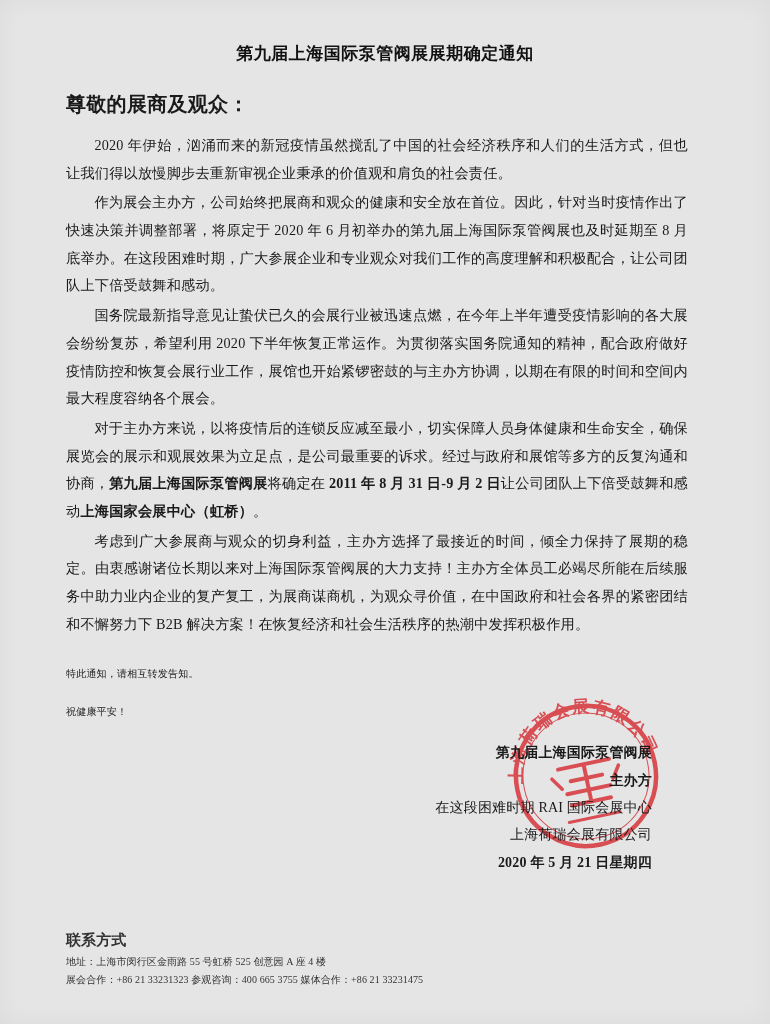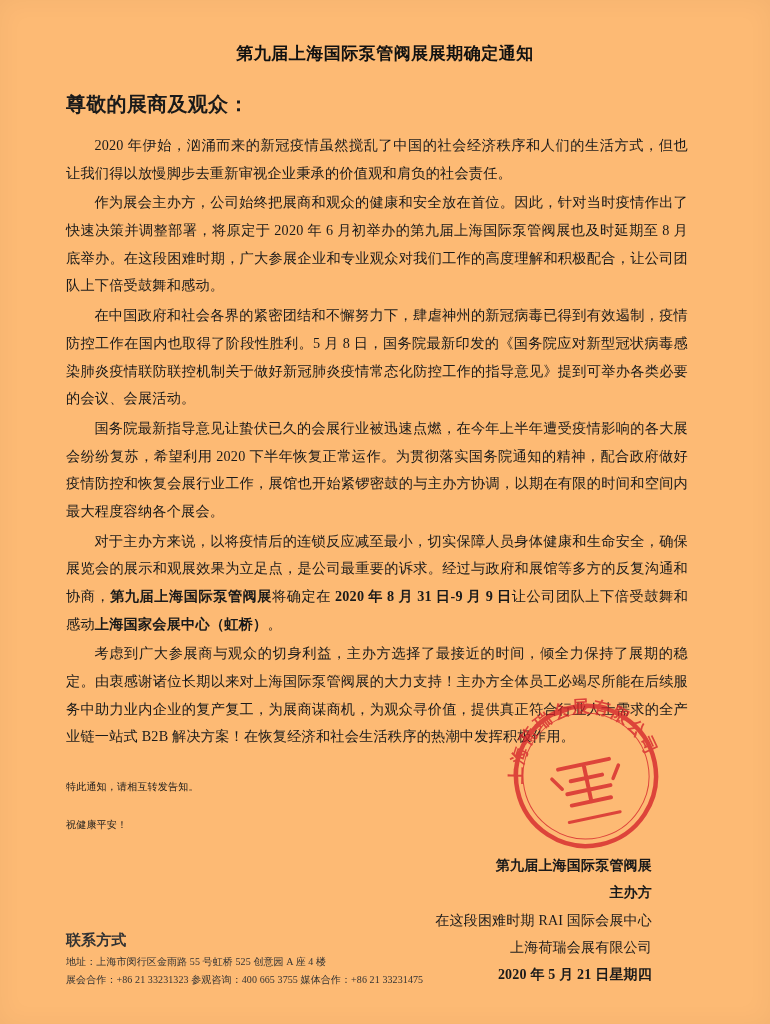--- a/index.html
+++ b/index.html
@@ -14,21 +14,21 @@
     color: #1a1a1a;
     position: relative;
     overflow: hidden;
   }
   .page {
     position: relative;
     width: 770px;
     height: 1024px;
     box-sizing: border-box;
     padding: 30px 66px 0 66px;
-    background: #fdba74;
+    background: #e5e5e5;
   }
   .doc-title {
     text-align: center;
     font-size: 17px;
     font-weight: bold;
     letter-spacing: 0.5px;
     margin: 12px 0 26px 0;
     color: #111;
   }
   .salutation {
@@ -112,26 +112,25 @@
 <body>
 
 <div class="page">
 
   <h1 class="doc-title">第九届上海国际泵管阀展展期确定通知</h1>
 
   <div class="salutation">尊敬的展商及观众：</div>
 
   <p class="para">2020 年伊始，汹涌而来的新冠疫情虽然搅乱了中国的社会经济秩序和人们的生活方式，但也让我们得以放慢脚步去重新审视企业秉承的价值观和肩负的社会责任。</p>
   <p class="para">作为展会主办方，公司始终把展商和观众的健康和安全放在首位。因此，针对当时疫情作出了快速决策并调整部署，将原定于 2020 年 6 月初举办的第九届上海国际泵管阀展也及时延期至 8 月底举办。在这段困难时期，广大参展企业和专业观众对我们工作的高度理解和积极配合，让公司团队上下倍受鼓舞和感动。</p>
-  <p class="para">在中国政府和社会各界的紧密团结和不懈努力下，肆虐神州的新冠病毒已得到有效遏制，疫情防控工作在国内也取得了阶段性胜利。5 月 8 日，国务院最新印发的《国务院应对新型冠状病毒感染肺炎疫情联防联控机制关于做好新冠肺炎疫情常态化防控工作的指导意见》提到可举办各类必要的会议、会展活动。</p>
   <p class="para">国务院最新指导意见让蛰伏已久的会展行业被迅速点燃，在今年上半年遭受疫情影响的各大展会纷纷复苏，希望利用 2020 下半年恢复正常运作。为贯彻落实国务院通知的精神，配合政府做好疫情防控和恢复会展行业工作，展馆也开始紧锣密鼓的与主办方协调，以期在有限的时间和空间内最大程度容纳各个展会。</p>
 
-  <p class="para"><span>对于主办方来说，以将疫情后的连锁反应减至最小，切实保障人员身体健康和生命安全，确保展览会的展示和观展效果为立足点，是公司最重要的诉求。经过与政府和展馆等多方的反复沟通和协商，</span><b>第九届上海国际泵管阀展</b><span>将确定在 </span><b>2020 年 8 月 31 日-9 月 9 日</b><span>让公司团队上下倍受鼓舞和感动</span><b>上海国家会展中心（虹桥）</b><span>。</span></p>
+  <p class="para"><span>对于主办方来说，以将疫情后的连锁反应减至最小，切实保障人员身体健康和生命安全，确保展览会的展示和观展效果为立足点，是公司最重要的诉求。经过与政府和展馆等多方的反复沟通和协商，</span><b>第九届上海国际泵管阀展</b><span>将确定在 </span><b>2011 年 8 月 31 日-9 月 2 日</b><span>让公司团队上下倍受鼓舞和感动</span><b>上海国家会展中心（虹桥）</b><span>。</span></p>
 
-  <p class="para">考虑到广大参展商与观众的切身利益，主办方选择了最接近的时间，倾全力保持了展期的稳定。由衷感谢诸位长期以来对上海国际泵管阀展的大力支持！主办方全体员工必竭尽所能在后续服务中助力业内企业的复产复工，为展商谋商机，为观众寻价值，提供真正符合行业人士需求的全产业链一站式 B2B 解决方案！在恢复经济和社会生活秩序的热潮中发挥积极作用。</p>
+  <p class="para">考虑到广大参展商与观众的切身利益，主办方选择了最接近的时间，倾全力保持了展期的稳定。由衷感谢诸位长期以来对上海国际泵管阀展的大力支持！主办方全体员工必竭尽所能在后续服务中助力业内企业的复产复工，为展商谋商机，为观众寻价值，在中国政府和社会各界的紧密团结和不懈努力下 B2B 解决方案！在恢复经济和社会生活秩序的热潮中发挥积极作用。</p>
 
   <div class="closing">特此通知，请相互转发告知。</div>
   <div class="closing" style="margin-top:18px;">祝健康平安！</div>
 
   <div class="stamp">
     <svg width="172" height="172" viewBox="0 0 172 172" xmlns="http://www.w3.org/2000/svg">
       <defs>
         <path id="sealArc" d="M 86,158 A 72,72 0 1 1 86.01,158" fill="none"></path>
         <path id="sealArcTop" d="M 22,86 A 64,64 0 0 1 150,86" fill="none"></path>
         <path id="sealArcBot" d="M 150,86 A 64,64 0 0 1 22,86" fill="none"></path>

